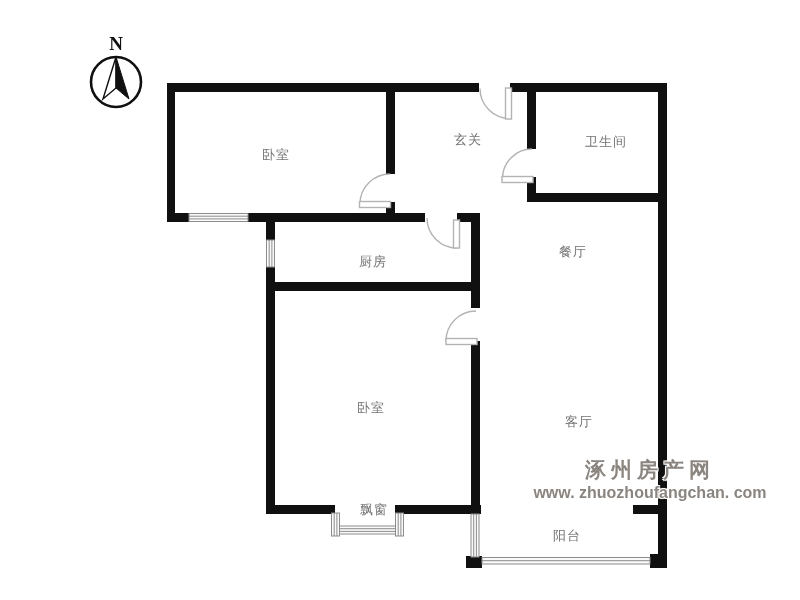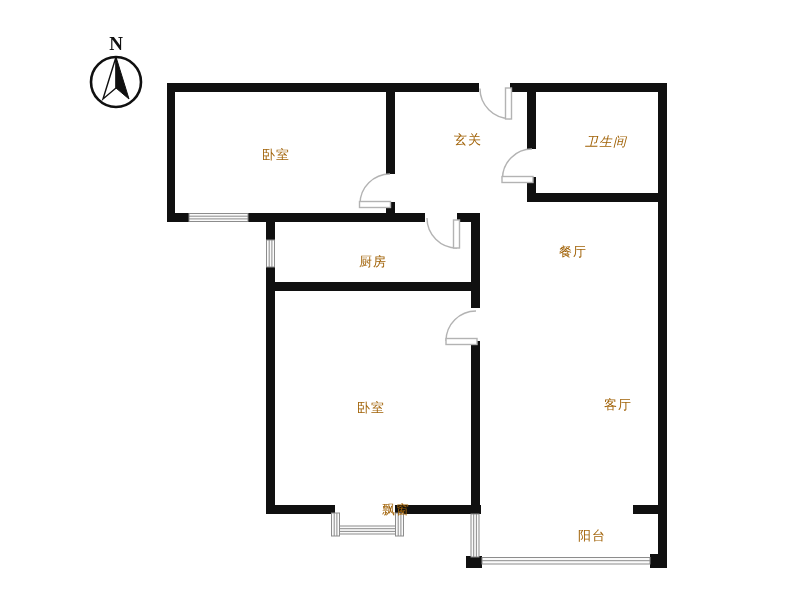--- a/index.html
+++ b/index.html
@@ -3,21 +3,21 @@
 <meta charset="utf-8">
 <style>
   html,body{margin:0;padding:0;background:#fff;}
   .canvas{
     position:relative;width:800px;height:600px;background:#ffffff;overflow:hidden;
     font-family:"Liberation Serif","DejaVu Serif",serif;
   }
   .plan-svg{position:absolute;left:0;top:0;}
   .room-label{
     position:absolute;transform:translate(-50%,-50%);
-    font-size:13px;color:#a16207;letter-spacing:1px;white-space:nowrap;
+    font-size:13px;color:#737373;letter-spacing:1px;white-space:nowrap;
   }
   .compass-n{
     position:absolute;left:116px;top:44px;transform:translate(-50%,-50%);
     font-weight:bold;font-size:19px;color:#101010;
   }
   .watermark{
     position:absolute;left:523px;top:459px;width:254px;text-align:center;
     color:#8b8580;font-weight:bold;
     font-family:"Liberation Sans","DejaVu Sans",sans-serif;
     text-shadow:-1px -1px 0 #fff,1px -1px 0 #fff,-1px 1px 0 #fff,1px 1px 0 #fff,0 0 2px #fff;
@@ -141,22 +141,26 @@
       <circle cx="116" cy="82" r="25" fill="none" stroke="#101010" stroke-width="2.6"></circle>
       <polygon points="116,57 103,99 116,88" fill="#ffffff" stroke="#101010" stroke-width="1.4"></polygon>
       <polygon points="116,57 129,99 116,88" fill="#101010" stroke="#101010" stroke-width="1"></polygon>
     </g>
   </svg>
 
   <div class="compass-n">N</div>
 
   <div class="room-label" style="left:276px;top:155px;">卧室</div>
   <div class="room-label" style="left:468px;top:140px;">玄关</div>
-  <div class="room-label" style="left:606px;top:142px;font-style:italic;">卫生间</div>
+  <div class="room-label" style="left:606px;top:142px;">卫生间</div>
   <div class="room-label" style="left:373px;top:262px;">厨房</div>
   <div class="room-label" style="left:573px;top:252px;">餐厅</div>
   <div class="room-label" style="left:371px;top:408px;">卧室</div>
-  <div class="room-label" style="left:579px;top:405px;margin-left:39px;">客厅</div>
-  <div class="room-label" style="left:396px;top:510px;">飘窗</div>
-  <div class="room-label" style="left:592px;top:536px;">阳台</div>
+  <div class="room-label" style="left:579px;top:422px;">客厅</div>
+  <div class="room-label" style="left:374px;top:510px;">飘窗</div>
+  <div class="room-label" style="left:567px;top:536px;">阳台</div>
 
+  <div class="watermark">
+    <div class="wm-site">涿州房产网</div>
+    <div class="wm-url">www. zhuozhoufangchan. com</div>
+  </div>
 
 </div>
 
 </body></html>

